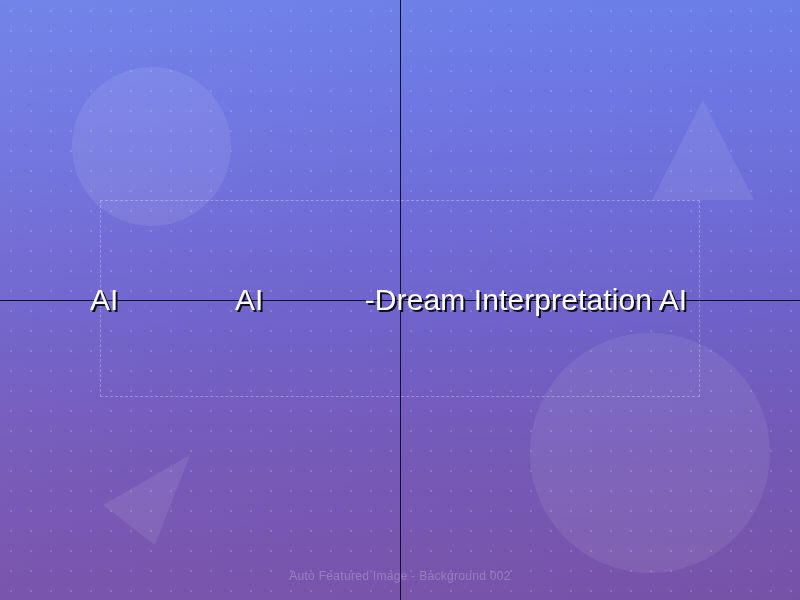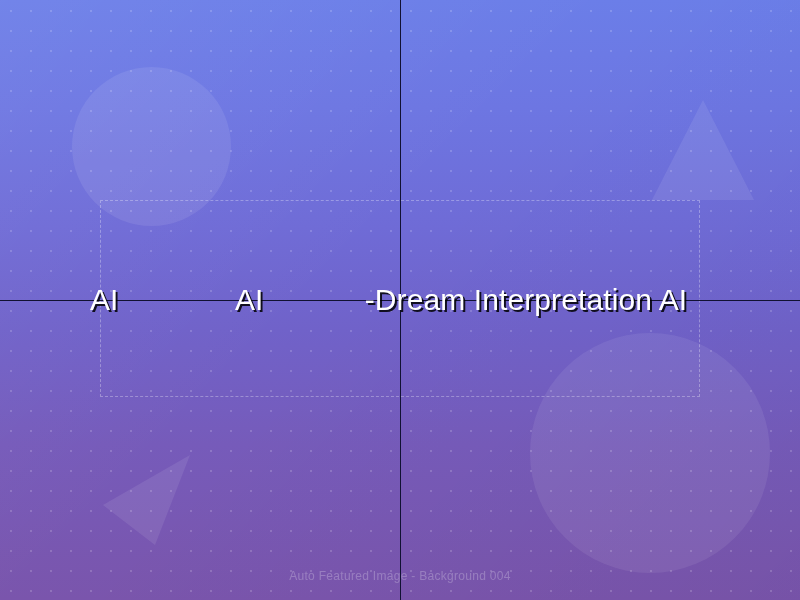--- a/index.html
+++ b/index.html
@@ -167,15 +167,15 @@
   <div class="dashed-frame"></div>
 
   <div class="crosshair-v"></div>
 
   <div class="crosshair-h"></div>
 
   <div class="title-row">
     <span class="title-text">AI              AI            -Dream Interpretation AI</span>
   </div>
 
-  <div class="watermark">Auto Featured Image - Background 004</div>
+  <div class="watermark">Auto Featured Image - Background 002</div>
 
 </div>
 
 </body></html>

